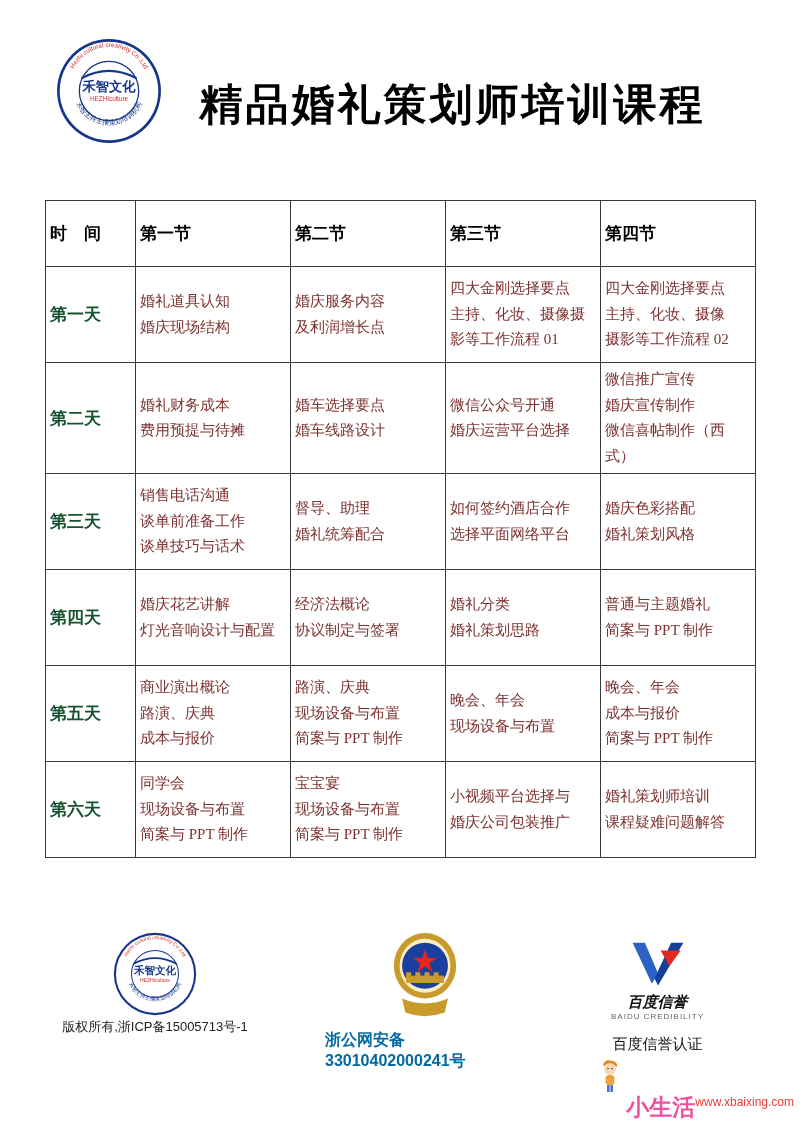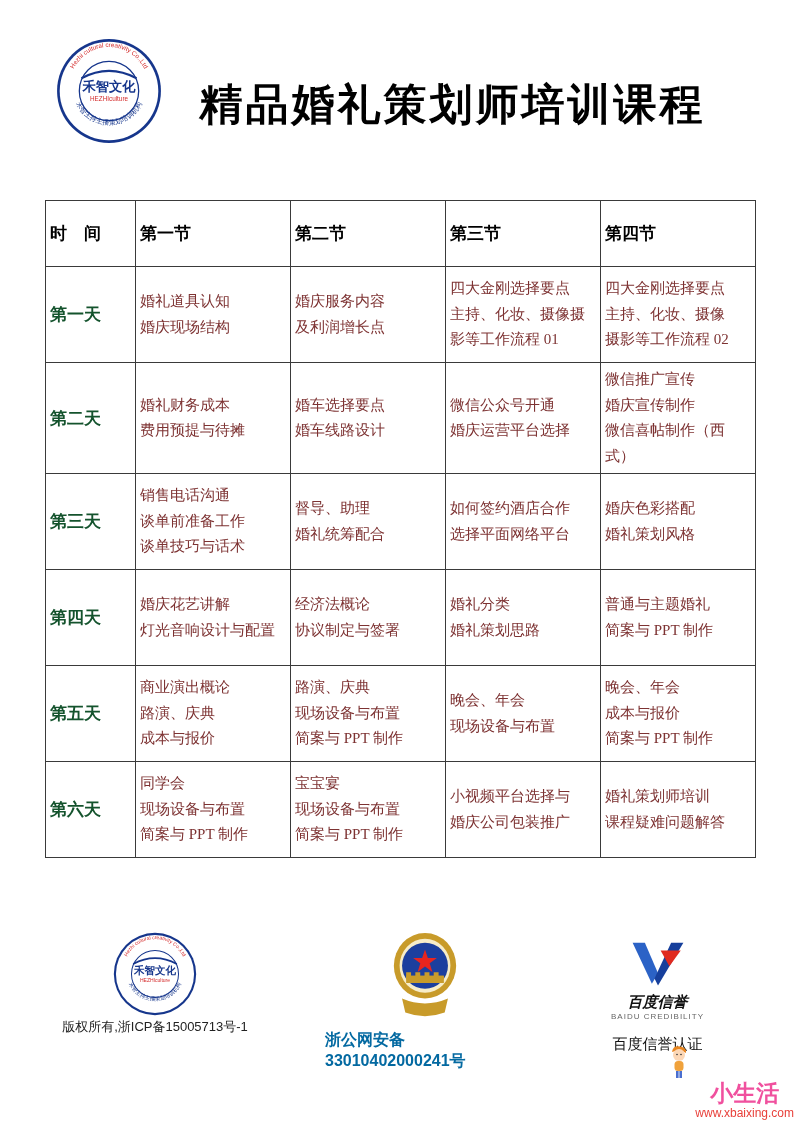--- a/index.html
+++ b/index.html
@@ -47,21 +47,21 @@
   .baidu-cn { margin-top:4px; font-size:15px; font-weight:bold; color:#111; font-family:"Liberation Sans", sans-serif;font-style:italic; }
   .baidu-en { font-size:8px; letter-spacing:1px; color:#666; font-family:"Liberation Sans", sans-serif; }
   .baidu-cert { margin-top:14px; font-size:15px; color:#111; font-family:"Liberation Sans", sans-serif; }
 
   
   .watermark {
     position:absolute; right:6px; bottom:8px;
     display:flex; align-items:flex-start; gap:4px;
     font-family:"Liberation Sans", sans-serif;
   }
-  .wm-text { display:flex; flex-direction:column; align-items:center;margin-top:36px; }
+  .wm-text { display:flex; flex-direction:row; align-items:flex-start;margin-top:36px; }
   .wm-name { font-size:23px; font-weight:bold; color:#f0509e; line-height:1.1; }
   .wm-url  { font-size:12px; color:#e8403a; }
 </style>
 </head>
 <body>
 
 <div class="page">
 
   <div class="logo-top">
     <svg viewBox="0 0 100 100" width="106" height="106">

